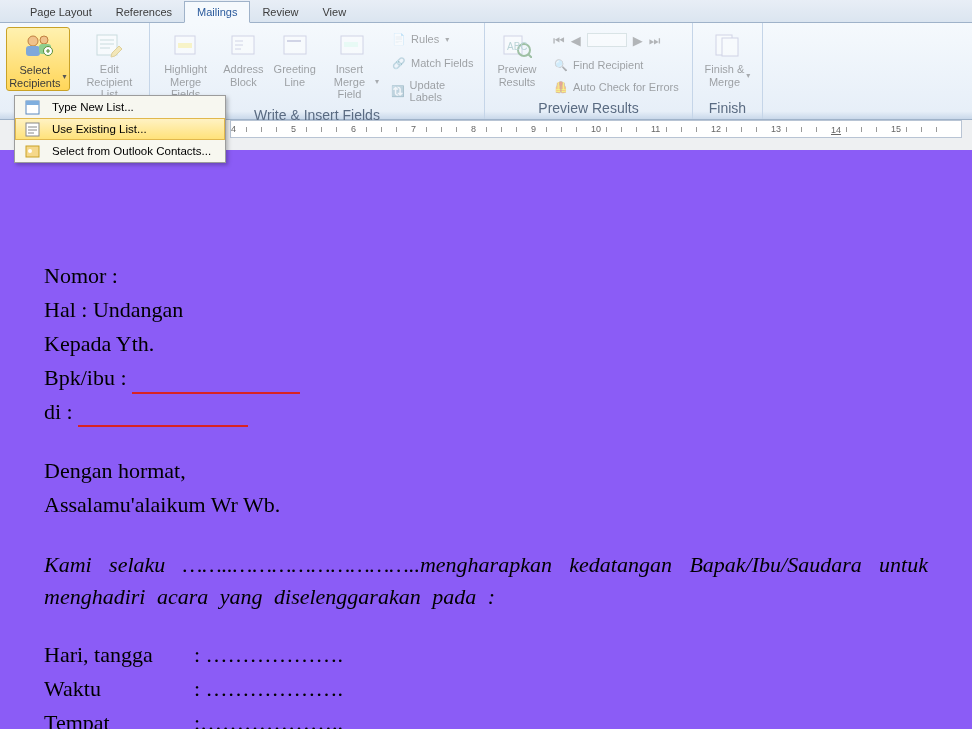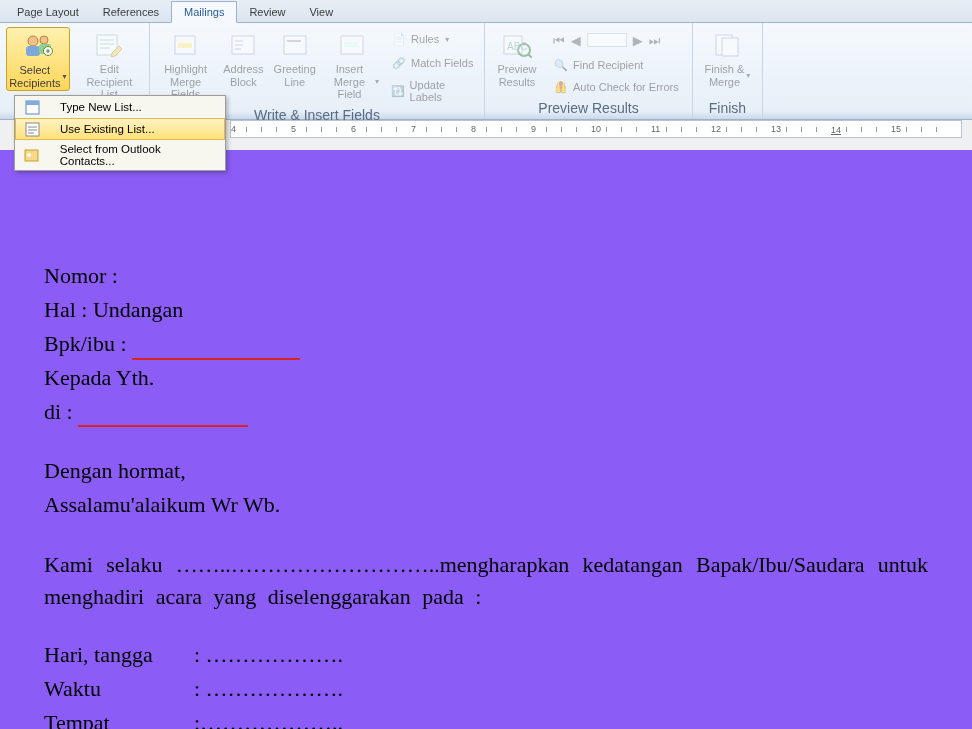--- a/index.html
+++ b/index.html
@@ -1,42 +1,42 @@
 <!DOCTYPE html>
 <html><head>
 <meta charset="utf-8">
 <style>
   * { box-sizing: border-box; margin: 0; padding: 0; }
   body { font-family: "Segoe UI", Tahoma, sans-serif; background: #eef0f2; width: 972px; height: 729px; overflow: hidden; }
-  .tabs { display: flex; align-items: flex-end; height: 23px; background: linear-gradient(#e8eef6,#dbe5f0); font-size: 11px; padding-left: 5px; gap: 0; border-bottom: 1px solid #9fb2c9; }
+  .tabs { display: flex; align-items: flex-end; height: 23px; background: linear-gradient(#e8eef6,#dbe5f0); font-size: 11px; padding-left: 18px; gap: 0; border-bottom: 1px solid #9fb2c9; }
   .tab { padding: 4px 12px 4px 12px; color: #3b3b3b; cursor: pointer; }
   .tab.active { background: #f5f9fd; border: 1px solid #9fb2c9; border-bottom: 1px solid #f5f9fd; margin-bottom: -1px; color: #2a5a9c; }
   .ribbon { display: flex; background: linear-gradient(#f5f9fd,#e7eff8 92%,#c9d8ea); height: 97px; border-bottom: 1px solid #9fb2c9; position: relative; z-index: 0;}
   .group { display: flex; flex-direction: column; border-right: 1px solid #c5d5e8; height: 100%; }
   .group-body { display: flex; flex: 1; align-items: flex-start; padding: 4px 6px 0 6px; gap: 6px; }
   .group-label { text-align: center; font-size: 14px; color: #5a6b82; padding: 2px 0 3px 0; }
   .big-btn { display: flex; flex-direction: column; align-items: center; width: 58px; font-size: 11px; color: #3b3b3b; text-align: center; cursor: pointer; padding: 2px 2px 0 2px; line-height: 1.15; }
   .big-btn.sel { background: linear-gradient(#fff1b0,#ffd659); border: 1px solid #c9a227; border-radius: 3px; }
   .big-btn .ico { width: 32px; height: 32px; display: flex; align-items: center; justify-content: center; margin-bottom: 2px; }
   .big-btn .lbl { min-height: 26px; display:flex; align-items:center; justify-content:center; white-space: pre-line; }
   .small-btn { display: flex; align-items: center; gap: 4px; font-size: 11px; color: #3b3b3b; padding: 2px 4px; cursor: pointer; }
   .small-btn .sico { width: 16px; height: 16px; display:flex;align-items:center;justify-content:center; }
   .caret { font-size: 8px; color: #555; margin-left: 2px; }
   .nav-arrows { display:flex; gap:6px; font-size:13px; color:#666; padding:6px 4px 4px 4px; }
   .nav-arrows span { cursor:pointer; }
   .disabled { opacity: .45; }
   .dropdown { position:absolute; top:95px; left:14px; width:212px; background:#f7f7f0; border:1px solid #9c9c9c; box-shadow:2px 2px 4px rgba(0,0,0,.25); font-size:11.5px; z-index:10; }
-  .dd-item { display:flex; align-items:center; gap:20px; padding:3px 9px; cursor:pointer; }
+  .dd-item { display:flex; align-items:center; gap:12px; padding:3px 9px; cursor:pointer; }
   .dd-item.hov { background:linear-gradient(#fff2c3,#ffe27a); border:1px solid #e1b84d; padding:2px 8px; }
   .dd-item .dicon { width:16px; height:16px; display:flex;align-items:center;justify-content:center; }
   .ruler-area { position:absolute; top:120px; left:230px; right:10px; height:20px; z-index:1;}
   .ruler { height:18px; background:#fff; border:1px solid #b8c4d4; display:flex; align-items:center; font-size:9px; color:#666; position:relative; overflow:hidden;}
   .page { position:absolute; top:150px; left:0; right:0; bottom:0; background:#8b5cf6; padding: 110px 44px 0 44px; font-family: "Times New Roman", serif; font-size: 22px; color:#000; line-height:1.45;}
   .underline-red { display:inline-block; border-bottom:2.5px solid #d92323; height:1.1em; vertical-align:bottom;}
-  .just { text-align:justify; word-spacing: 6px;}
+  .just { text-align:justify; word-spacing: 6px; font-style: italic;}
   .doc-row { margin-bottom:2px;}
 </style>
 </head>
 <body>
 
 <div class="tabs">
   <div class="tab">Page Layout</div>
   <div class="tab">References</div>
   <div class="tab active">Mailings</div>
   <div class="tab">Review</div>
@@ -269,22 +269,22 @@
       <span style="position: absolute; left: 660px; top: 3px; text-align: right;">15</span>
       <span style="position: absolute; left: 675px; top: 6px; width: 1px; height: 5px; background: rgb(153, 153, 153);"></span>
       <span style="position: absolute; left: 690px; top: 6px; width: 1px; height: 5px; background: rgb(153, 153, 153);"></span>
       <span style="position: absolute; left: 705px; top: 6px; width: 1px; height: 5px; background: rgb(153, 153, 153);"></span>
     </div>
 </div>
 
 <div class="page">
   <div class="doc-row">Nomor :</div>
   <div class="doc-row">Hal : Undangan</div>
+  <div class="doc-row">Kepada Yth.</div>
   <div class="doc-row"><span>Bpk/ibu :  </span><span class="underline-red" style="width:168px"></span></div>
-  <div class="doc-row">Kepada Yth.</div>
   <div class="doc-row"><span>di :  </span><span class="underline-red" style="width:170px"></span></div>
   <div style="height:26px"></div>
   <div class="doc-row">Dengan hormat,</div>
   <div class="doc-row">Assalamu'alaikum Wr Wb.</div>
   <div style="height:26px"></div>
   <div class="just"><span>Kami  selaku  </span><span>……..………………………..</span><span>mengharapkan  kedatangan  Bapak/Ibu/Saudara  untuk menghadiri acara yang diselenggarakan pada :</span></div>
   <div style="height:26px"></div>
   <div class="doc-row"><span style="display:inline-block;width:150px">Hari, tangga</span><span>: ……………….</span></div>
   <div class="doc-row"><span style="display:inline-block;width:150px">Waktu</span><span>: ……………….</span></div>
   <div class="doc-row"><span style="display:inline-block;width:150px">Tempat</span><span>:………………..</span></div>

